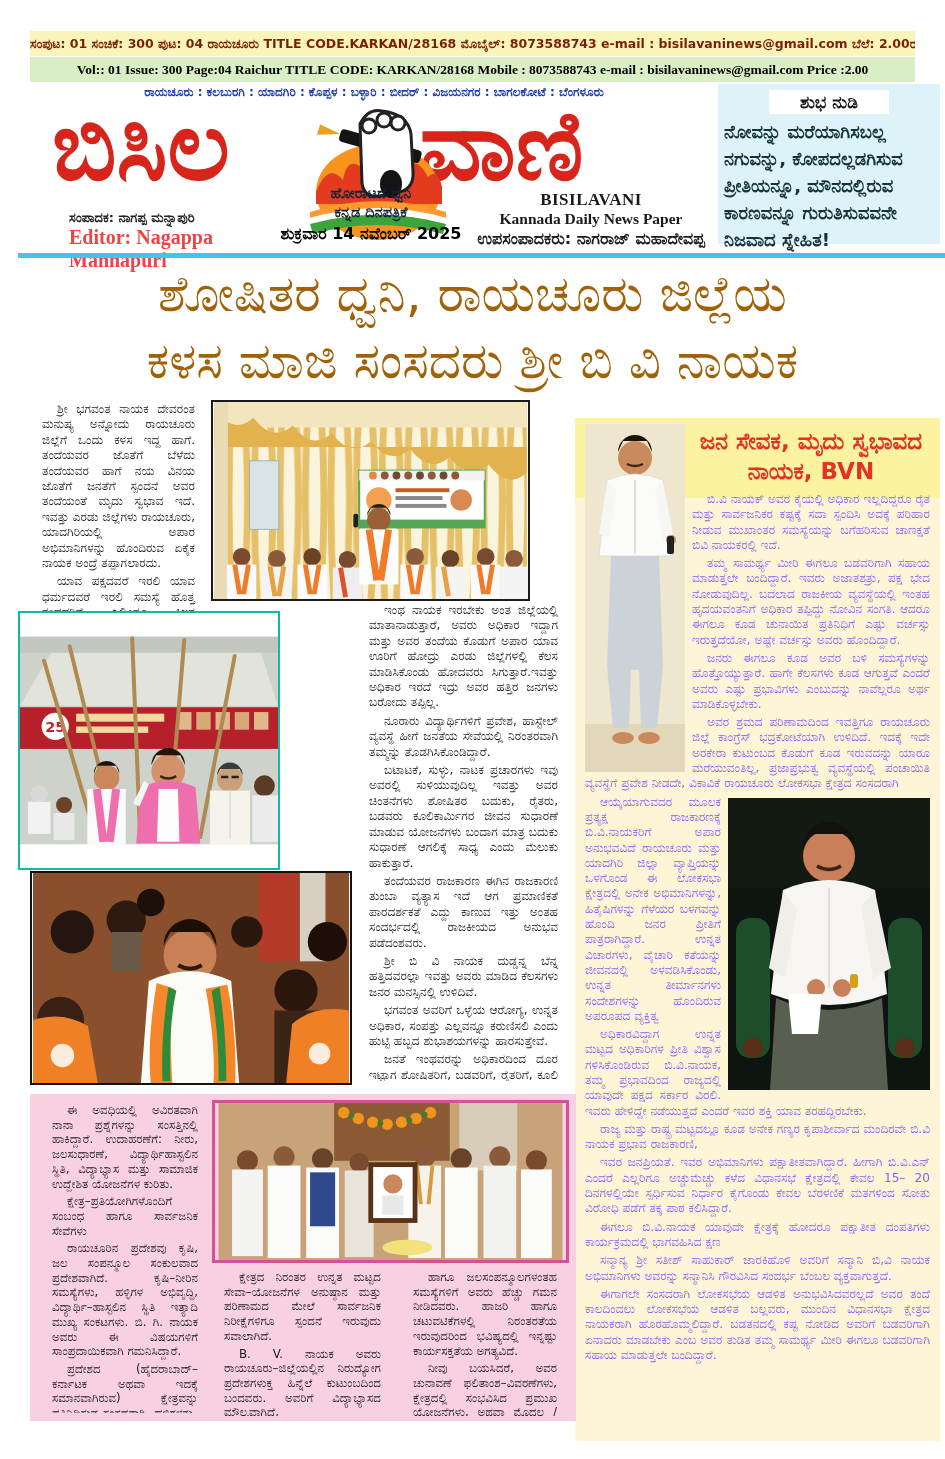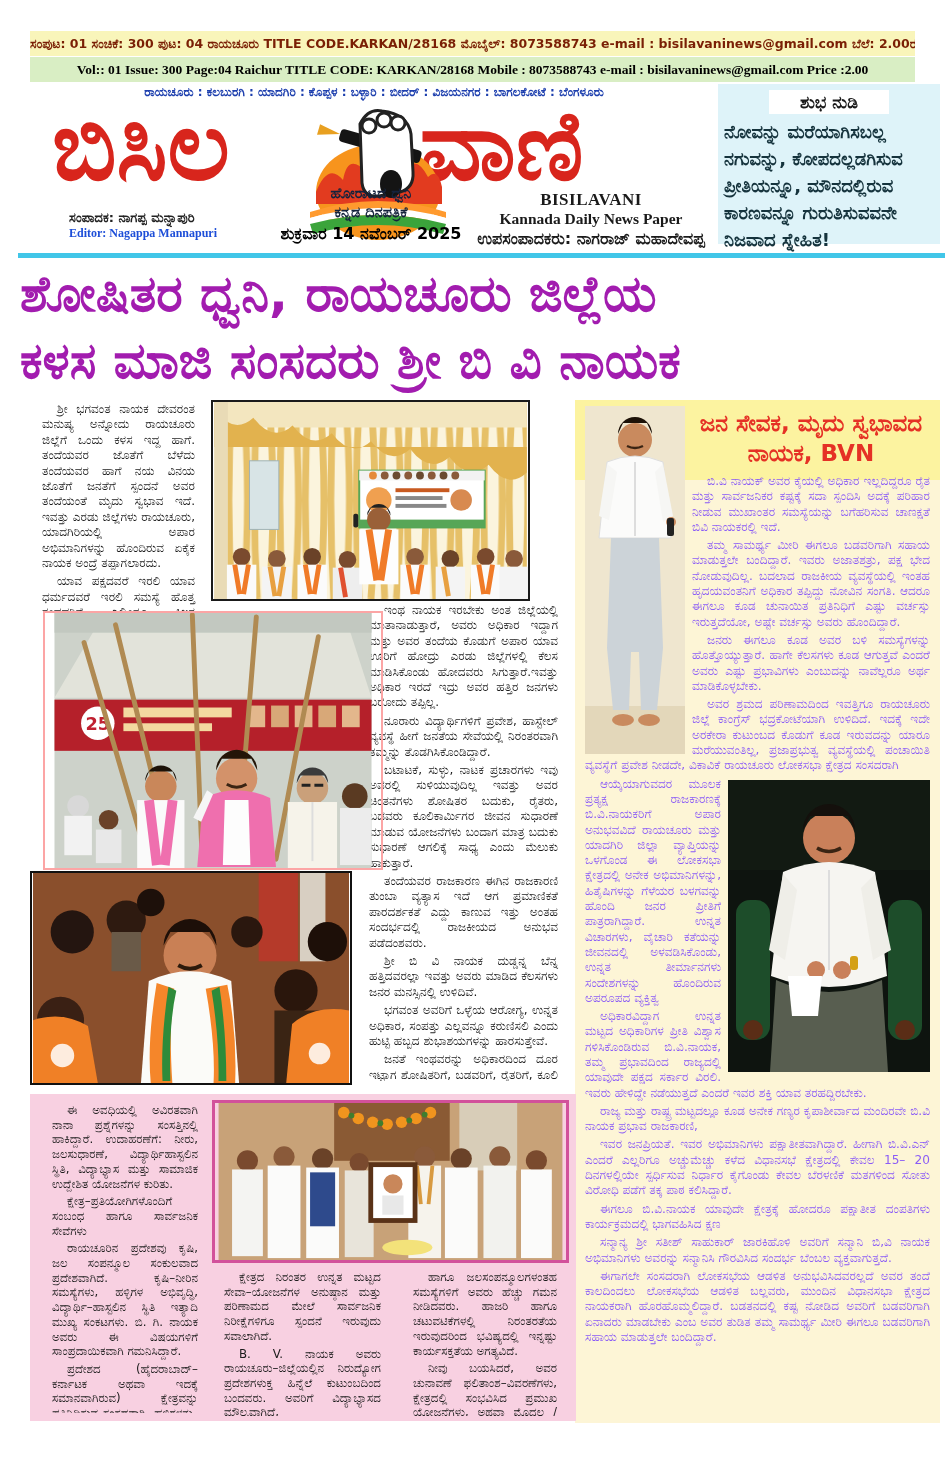--- a/index.html
+++ b/index.html
@@ -12,45 +12,45 @@
   .bar{left:30px;width:885px;height:25px;line-height:25px;text-align:center;white-space:nowrap;overflow:hidden;}
   .bar1{top:31px;background:#f9f5ba;color:#7a1f05;font-weight:bold;font-size:12.5px;}
   .bar2{top:57px;background:#d9eec4;color:#000;font-weight:bold;font-size:13.5px;font-family:"Liberation Serif",serif;}
   .cities{top:85px;left:30px;width:688px;color:#1d3fae;font-weight:bold;font-size:12px;}
   
   .logo-kn{font-size:96px;font-weight:bold;color:#d8251c;line-height:1;white-space:nowrap;}
   .tagline{top:184px;left:266px;width:210px;font-weight:bold;font-size:14.5px;line-height:19px;color:#14233d;}
   .dateline{font-size:16px;color:#000;margin-top:2px;}
   .edblock{top:210px;left:37px;width:230px;margin-left:32px;}
   .edblock .l1{font-size:13px;font-weight:bold;color:#222;}
-  .edblock .l2{font-size:12px;font-weight:bold;font-family:"Liberation Serif",serif;color:#1d4ed8;}
+  .edblock .l2{font-size:20px;font-weight:bold;font-family:"Liberation Serif",serif;color:#ef4444;}
   .enblock{top:190px;left:468px;width:246px;}
   .enblock .l1{font-size:17px;font-weight:bold;font-family:"Liberation Serif",serif;letter-spacing:.5px;}
   .enblock .l2{font-size:15.5px;font-weight:bold;font-family:"Liberation Serif",serif;}
   .enblock .l3{font-size:16px;font-weight:bold;margin-top:1px;}
   
   .shubha{top:84px;left:718px;width:222px;height:160px;background:#def3f9;box-sizing:border-box;padding:4px 6px;}
   .shubha .ttl{background:#fff;width:120px;margin:2px auto 4px;text-align:center;font-size:17px;font-weight:bold;padding:2px 0;}
   .shubha .bd{font-size:18px;font-weight:bold;line-height:1.5;text-align:left;color:#15333d;}
   .rule{top:253px;left:18px;width:927px;height:5px;background:#41c6e8;}
   
-  .headline{top:261px;left:20px;width:905px;font-weight:700;color:#a21caf;}
+  .headline{top:261px;left:20px;width:905px;text-align:center;font-weight:400;color:#a16207;}
   .headline div{font-size:50px;line-height:67px;white-space:nowrap;}
   
   .col{font-size:12.1px;line-height:15.4px;color:#1c1c1c;overflow:hidden;}
   .col p{margin:0 12px 3px;text-indent:15px;}
   .leftcol{top:402px;left:30px;width:177px;height:210px;}
   .midcol{top:603px;left:357px;width:213px;height:478px;}
   .photo{box-sizing:border-box;overflow:hidden;}
   .ph1{top:400px;left:211px;width:319px;height:201px;border:2px solid #1a1a1a;}
-  .ph2{top:611px;left:43px;width:340px;height:259px;border:2px solid #fca5a5;}
+  .ph2{top:611px;left:18px;width:262px;height:259px;border:2px solid #14b8a6;}
   .ph3{top:871px;left:30px;width:322px;height:214px;border:2px solid #111;}
   .photo svg{display:block;width:100%;height:100%;}
   
-  .feature{top:400px;left:575px;width:365px;height:1023px;background:#fdf5d6;box-sizing:border-box;
+  .feature{top:418px;left:575px;width:365px;height:1023px;background:#fdf5d6;box-sizing:border-box;
            padding:6px 10px 8px;overflow:hidden;}
   .feature .hdrbg{position:absolute;top:0;left:0;right:0;height:80px;background:#fcf3a0;}
   .feature h2{position:relative;margin:2px 0 6px;text-align:center;font-size:23px;line-height:30px;
               color:#e53125;font-weight:bold;}
   .feature .fp{position:relative;font-size:12.1px;line-height:15.3px;margin:0 0 3px;text-indent:15px;
                text-align:justify;color:#8b5cf6;}
   .stand{float:left;width:100px;height:348px;margin:0 7px 3px 0;position:relative;}
   .seated{float:right;width:202px;height:292px;margin:3px 0 4px 7px;position:relative;}
   .stand svg,.seated svg,.gph svg{display:block;width:100%;height:100%;}
   

